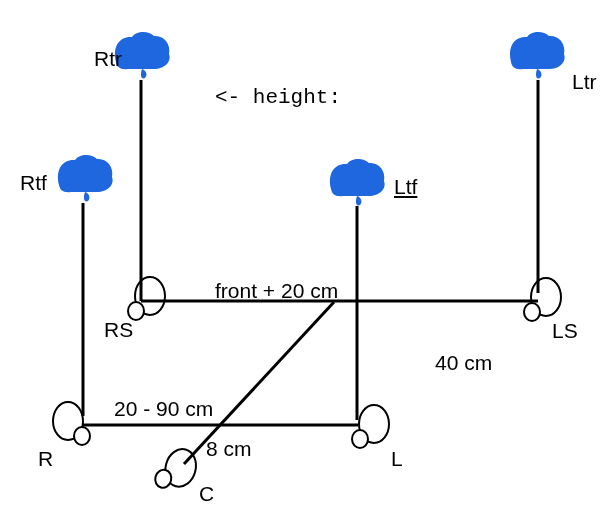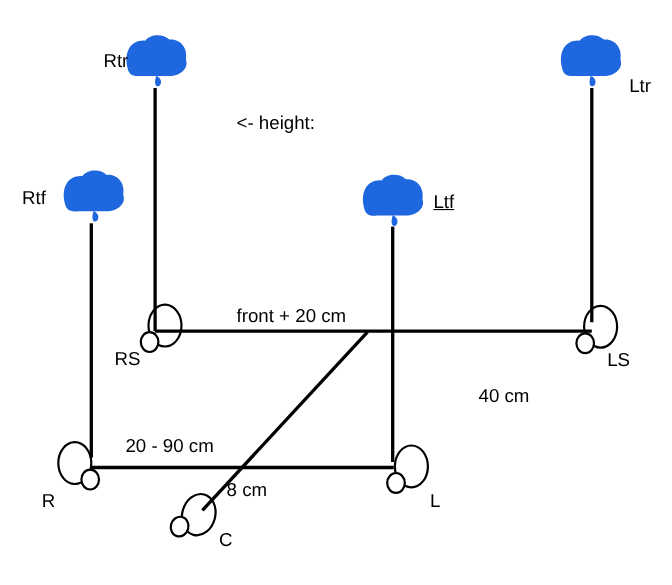--- a/index.html
+++ b/index.html
@@ -7,21 +7,21 @@
     position: relative;
     width: 611px;
     height: 532px;
     background: #ffffff;
     font-family: "Liberation Sans", sans-serif;
     overflow: hidden;
   }
   .canvas svg { position: absolute; left: 0; top: 0; }
   .lbl {
     position: absolute;
-    font-size: 17px;
+    font-size: 21px;
     line-height: 1.2;
     color: #000000;
     white-space: nowrap;
   }
 </style>
 </head>
 <body>
 
 <div class="canvas">
 
@@ -58,19 +58,19 @@
   <span class="lbl" style="left:572px; top:50px;margin-top:19px;">Ltr</span>
   <span class="lbl" style="left:20px;  top:170px;text-align:center;">Rtf</span>
   <span class="lbl" style="left:394px; top:174px;text-decoration:underline;">Ltf</span>
 
   <span class="lbl" style="left:104px; top:317px;">RS</span>
   <span class="lbl" style="left:552px; top:318px;">LS</span>
   <span class="lbl" style="left:38px;  top:446px;">R</span>
   <span class="lbl" style="left:391px; top:446px;">L</span>
   <span class="lbl" style="left:199px; top:481px;">C</span>
 
-  <span class="lbl" style="left:215px; top:102px;">&lt;- height:</span>
+  <span class="lbl" style="left:215px; top:85px;font-family:Liberation Mono, monospace;">&lt;- height:</span>
   <span class="lbl" style="left:215px; top:278px;text-align:right;">front + 20 cm</span>
   <span class="lbl" style="left:435px; top:350px;">40 cm</span>
   <span class="lbl" style="left:114px; top:396px;">20 - 90 cm</span>
   <span class="lbl" style="left:206px; top:436px;text-align:right;">8 cm</span>
 
 </div>
 
 </body></html>

